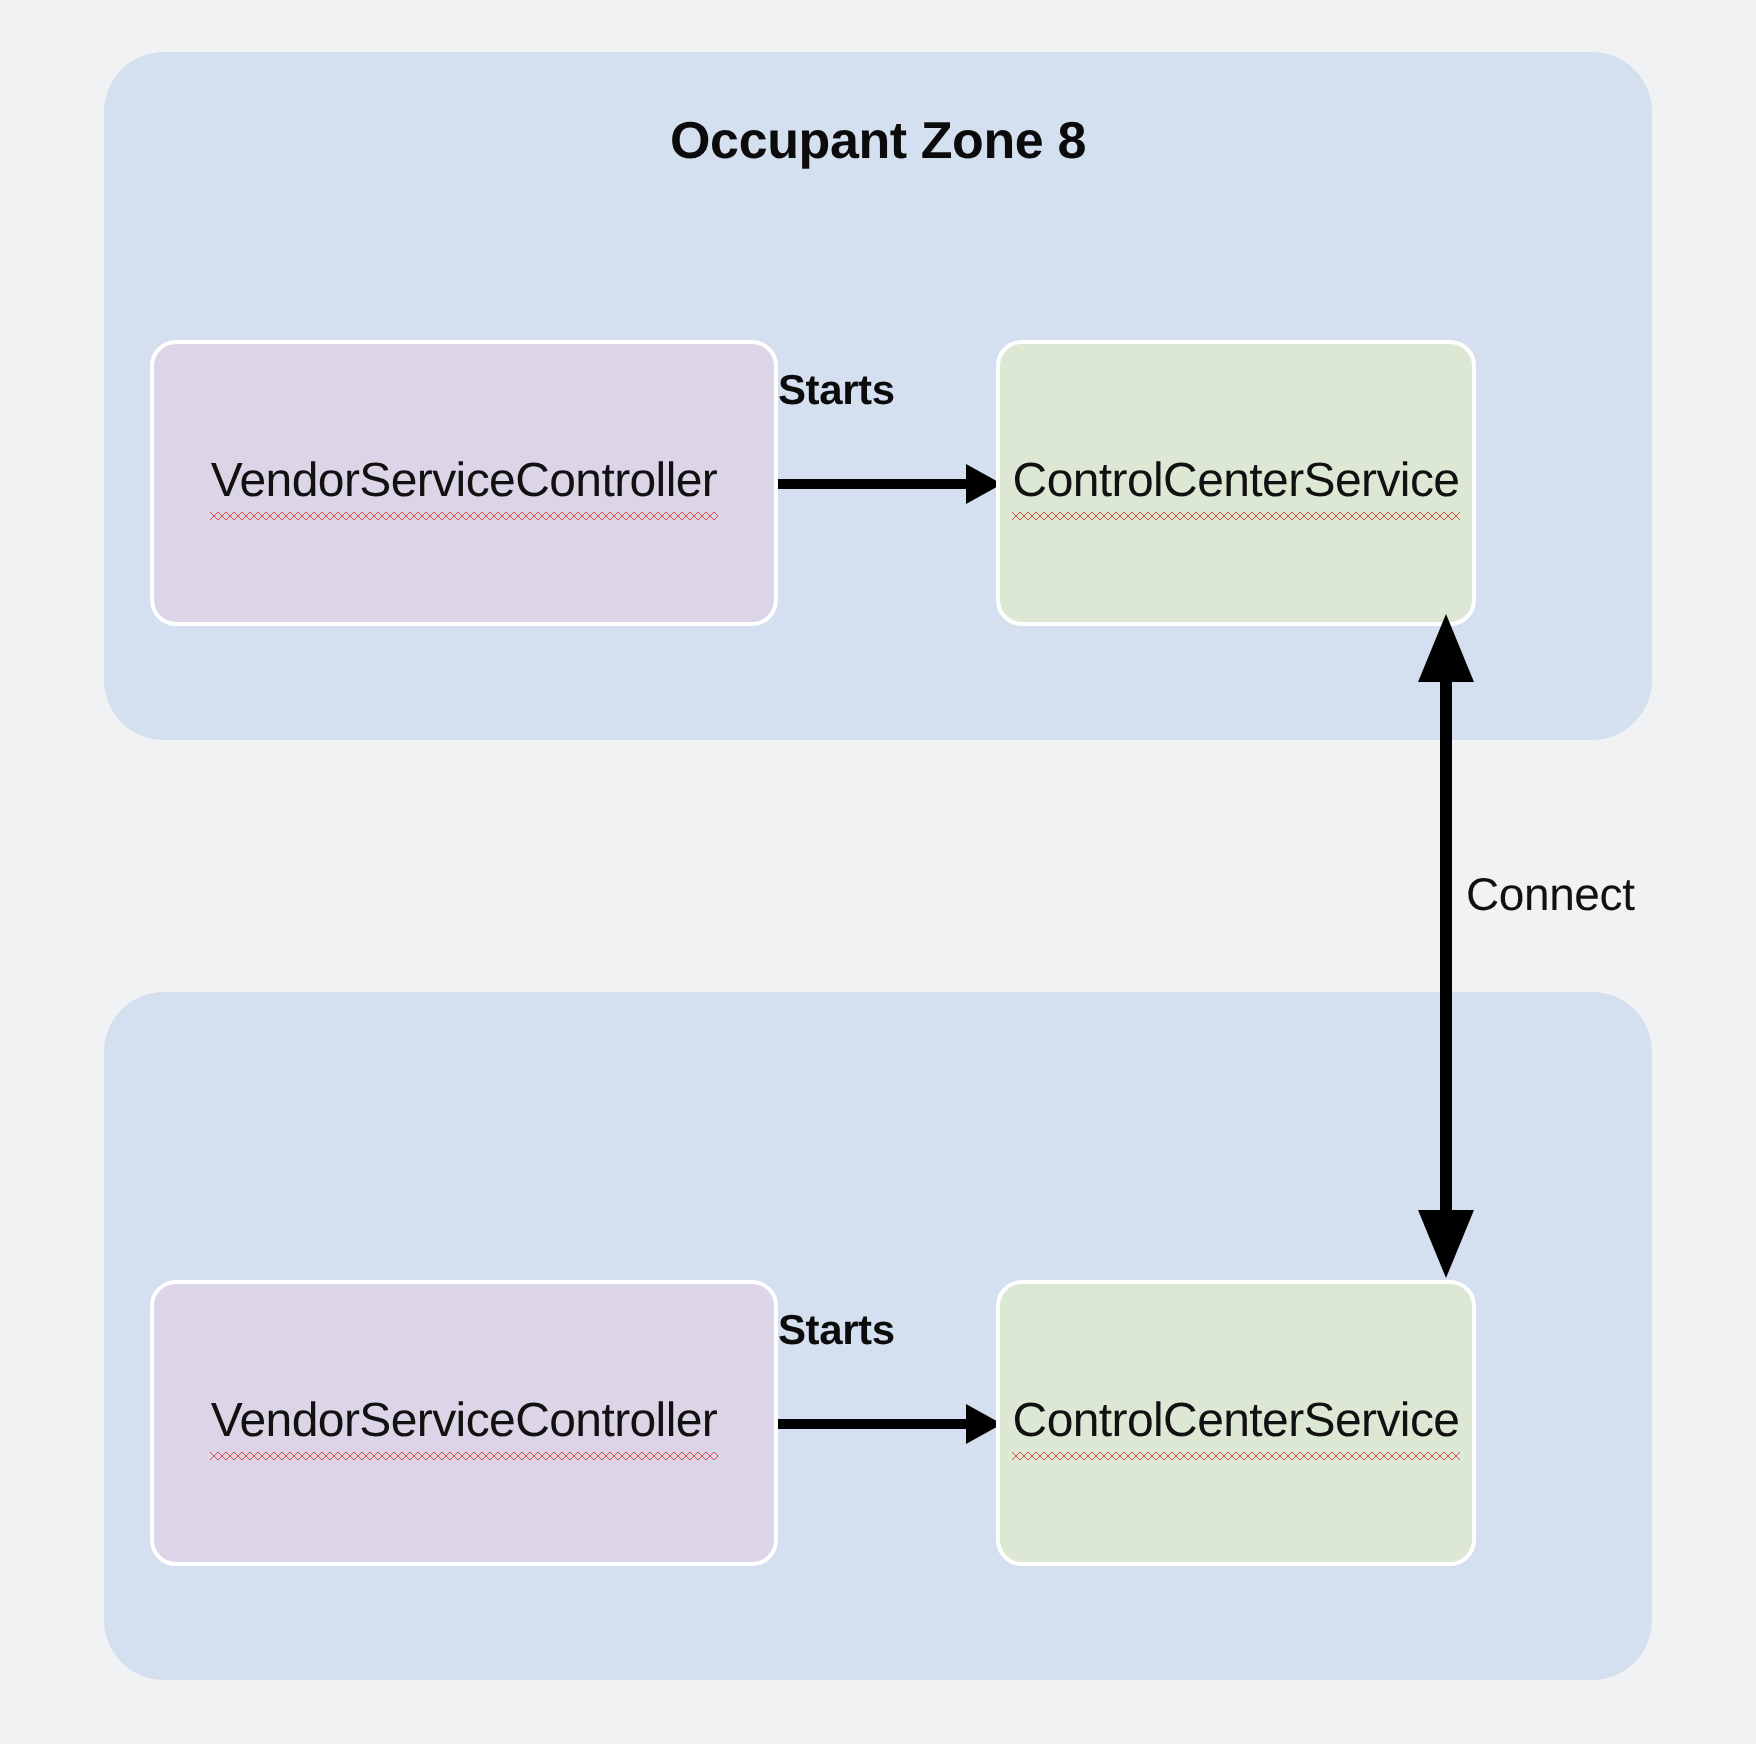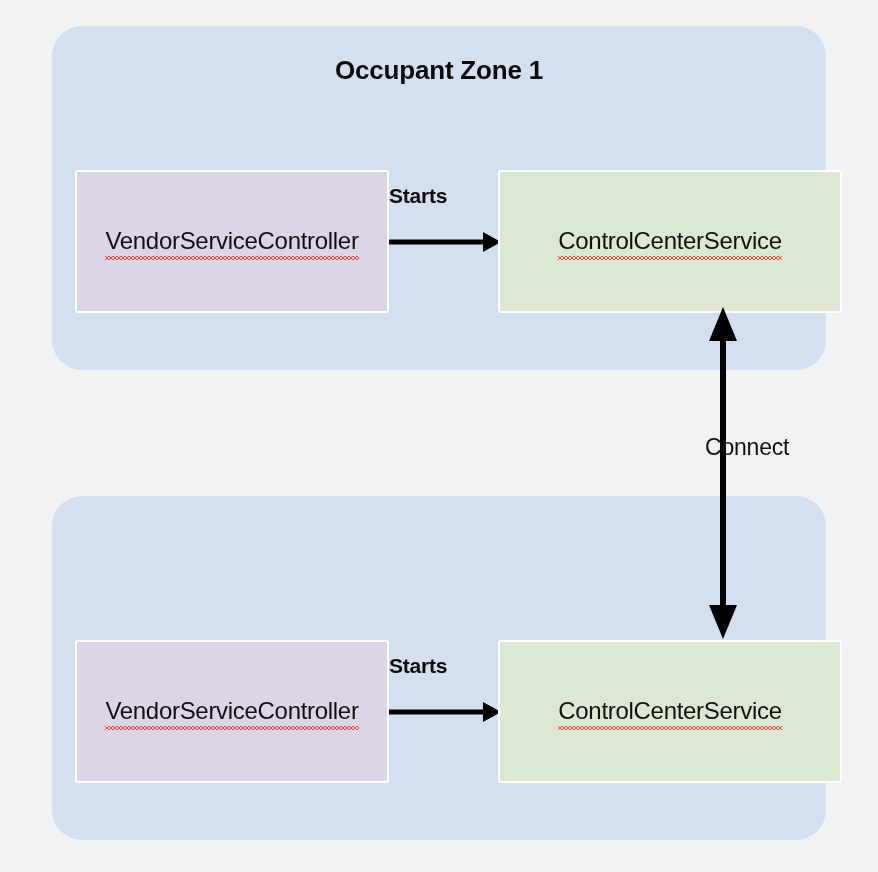--- a/index.html
+++ b/index.html
@@ -42,35 +42,35 @@
     color: #0b0b0b;
     letter-spacing: -0.2px;
     line-height: 1.1;
   }
 
   
   .node {
     position: absolute;
     top: 144px;
     height: 143px;
-    border-radius: 3px;
+    border-radius: 13px;
     border: 2px solid #ffffff;
     box-sizing: border-box;
     display: flex;
     align-items: center;
     justify-content: center;
   }
   .node-vendor {
     left: 23px;
     width: 314px;
     background: #dcd4e7;
   }
   .node-control {
     left: 446px;
-    width: 344px;
+    width: 240px;
     background: #dce7d4;
   }
   .node-label {
     font-size: 24px;
     color: #111111;
     white-space: nowrap;
     letter-spacing: -0.3px;
     position: relative;
     display: inline-block;
     padding-bottom: 2px;
@@ -114,35 +114,35 @@
   
   #connect-arrow {
     position: absolute;
     left: 700px;
     top: 305px;
     width: 46px;
     height: 336px;
   }
   #connect-label {
     position: absolute;
-    left: 705px;
+    left: 733px;
     top: 434px;
     font-size: 23px;
     color: #111111;
     letter-spacing: -0.2px;
     white-space: nowrap;
   }
 </style>
 </head>
 <body>
 
 <div id="canvas">
 
   <div id="zone-1" class="zone">
-    <div class="zone-title">Occupant Zone 1</div>
+    <div class="zone-title">Occupant Zone 8</div>
 
     <div class="node node-vendor">
       <span class="node-label">VendorServiceController</span>
     </div>
 
     <div class="starts-label">Starts</div>
 
     <svg class="starts-arrow" viewBox="0 0 112 32" xmlns="http://www.w3.org/2000/svg">
       <line x1="0" y1="16" x2="96" y2="16" stroke="#000000" stroke-width="5"></line>
       <polygon points="94,6 112,16 94,26" fill="#000000"></polygon>

